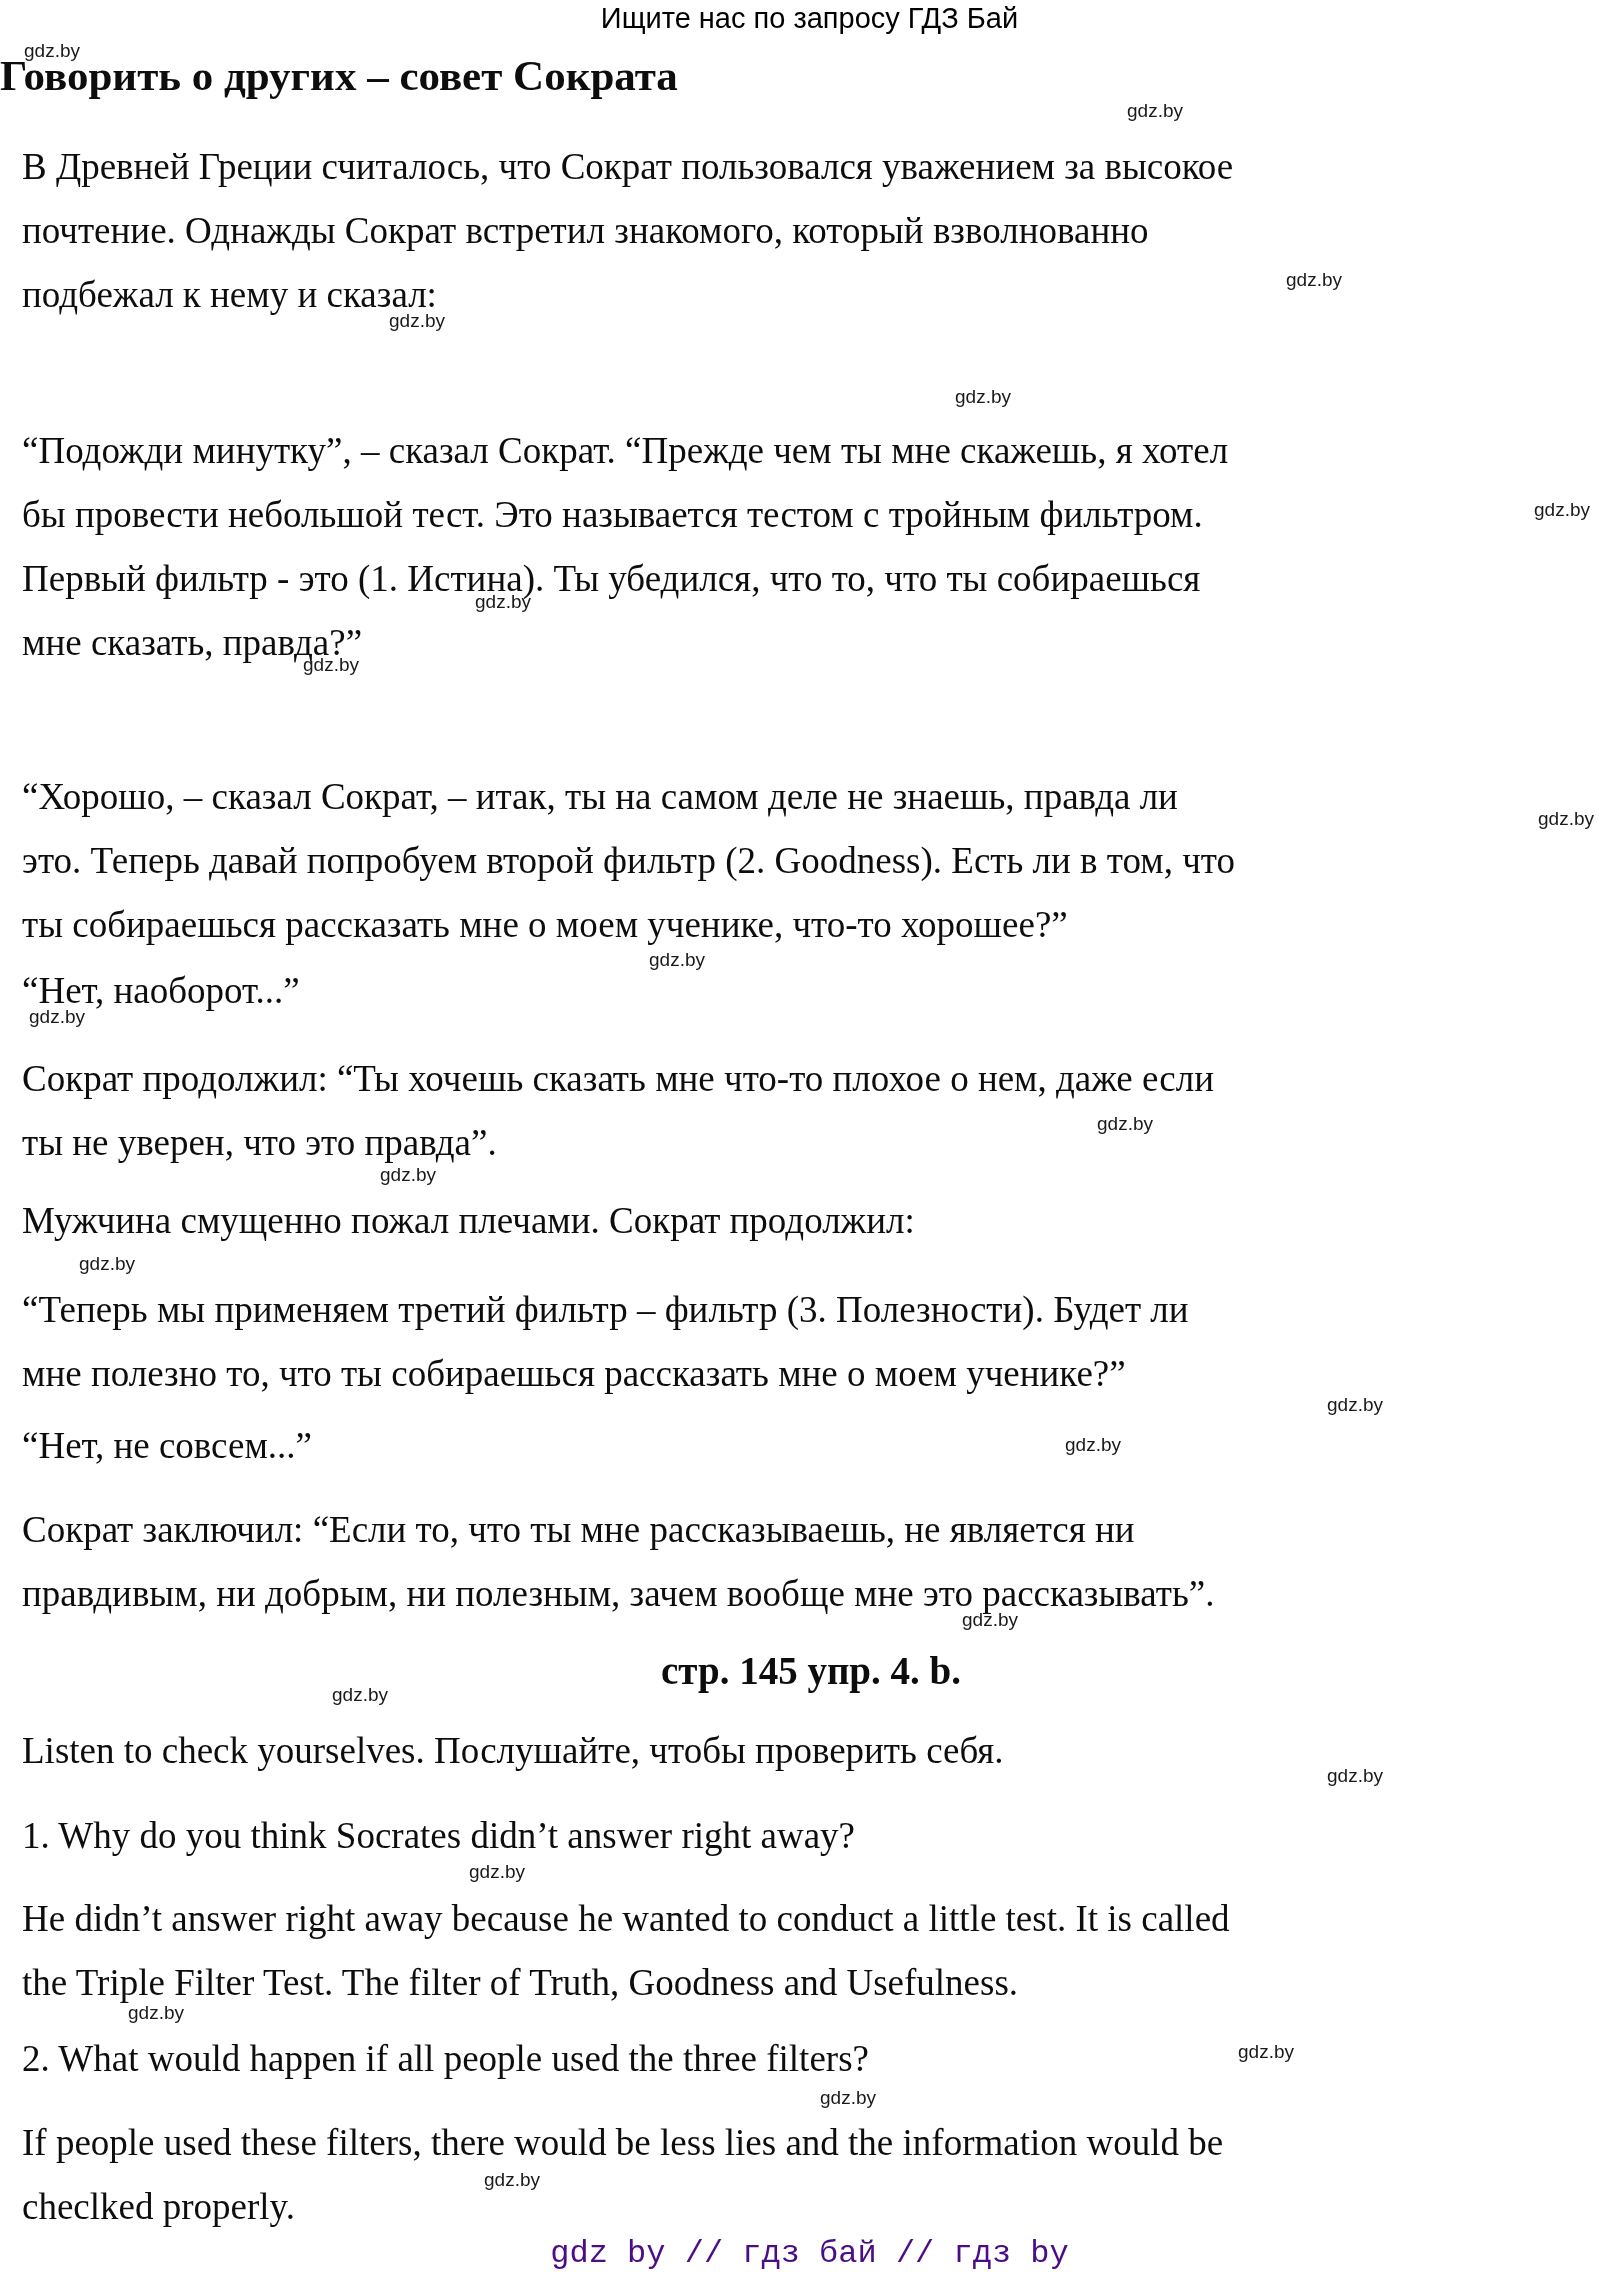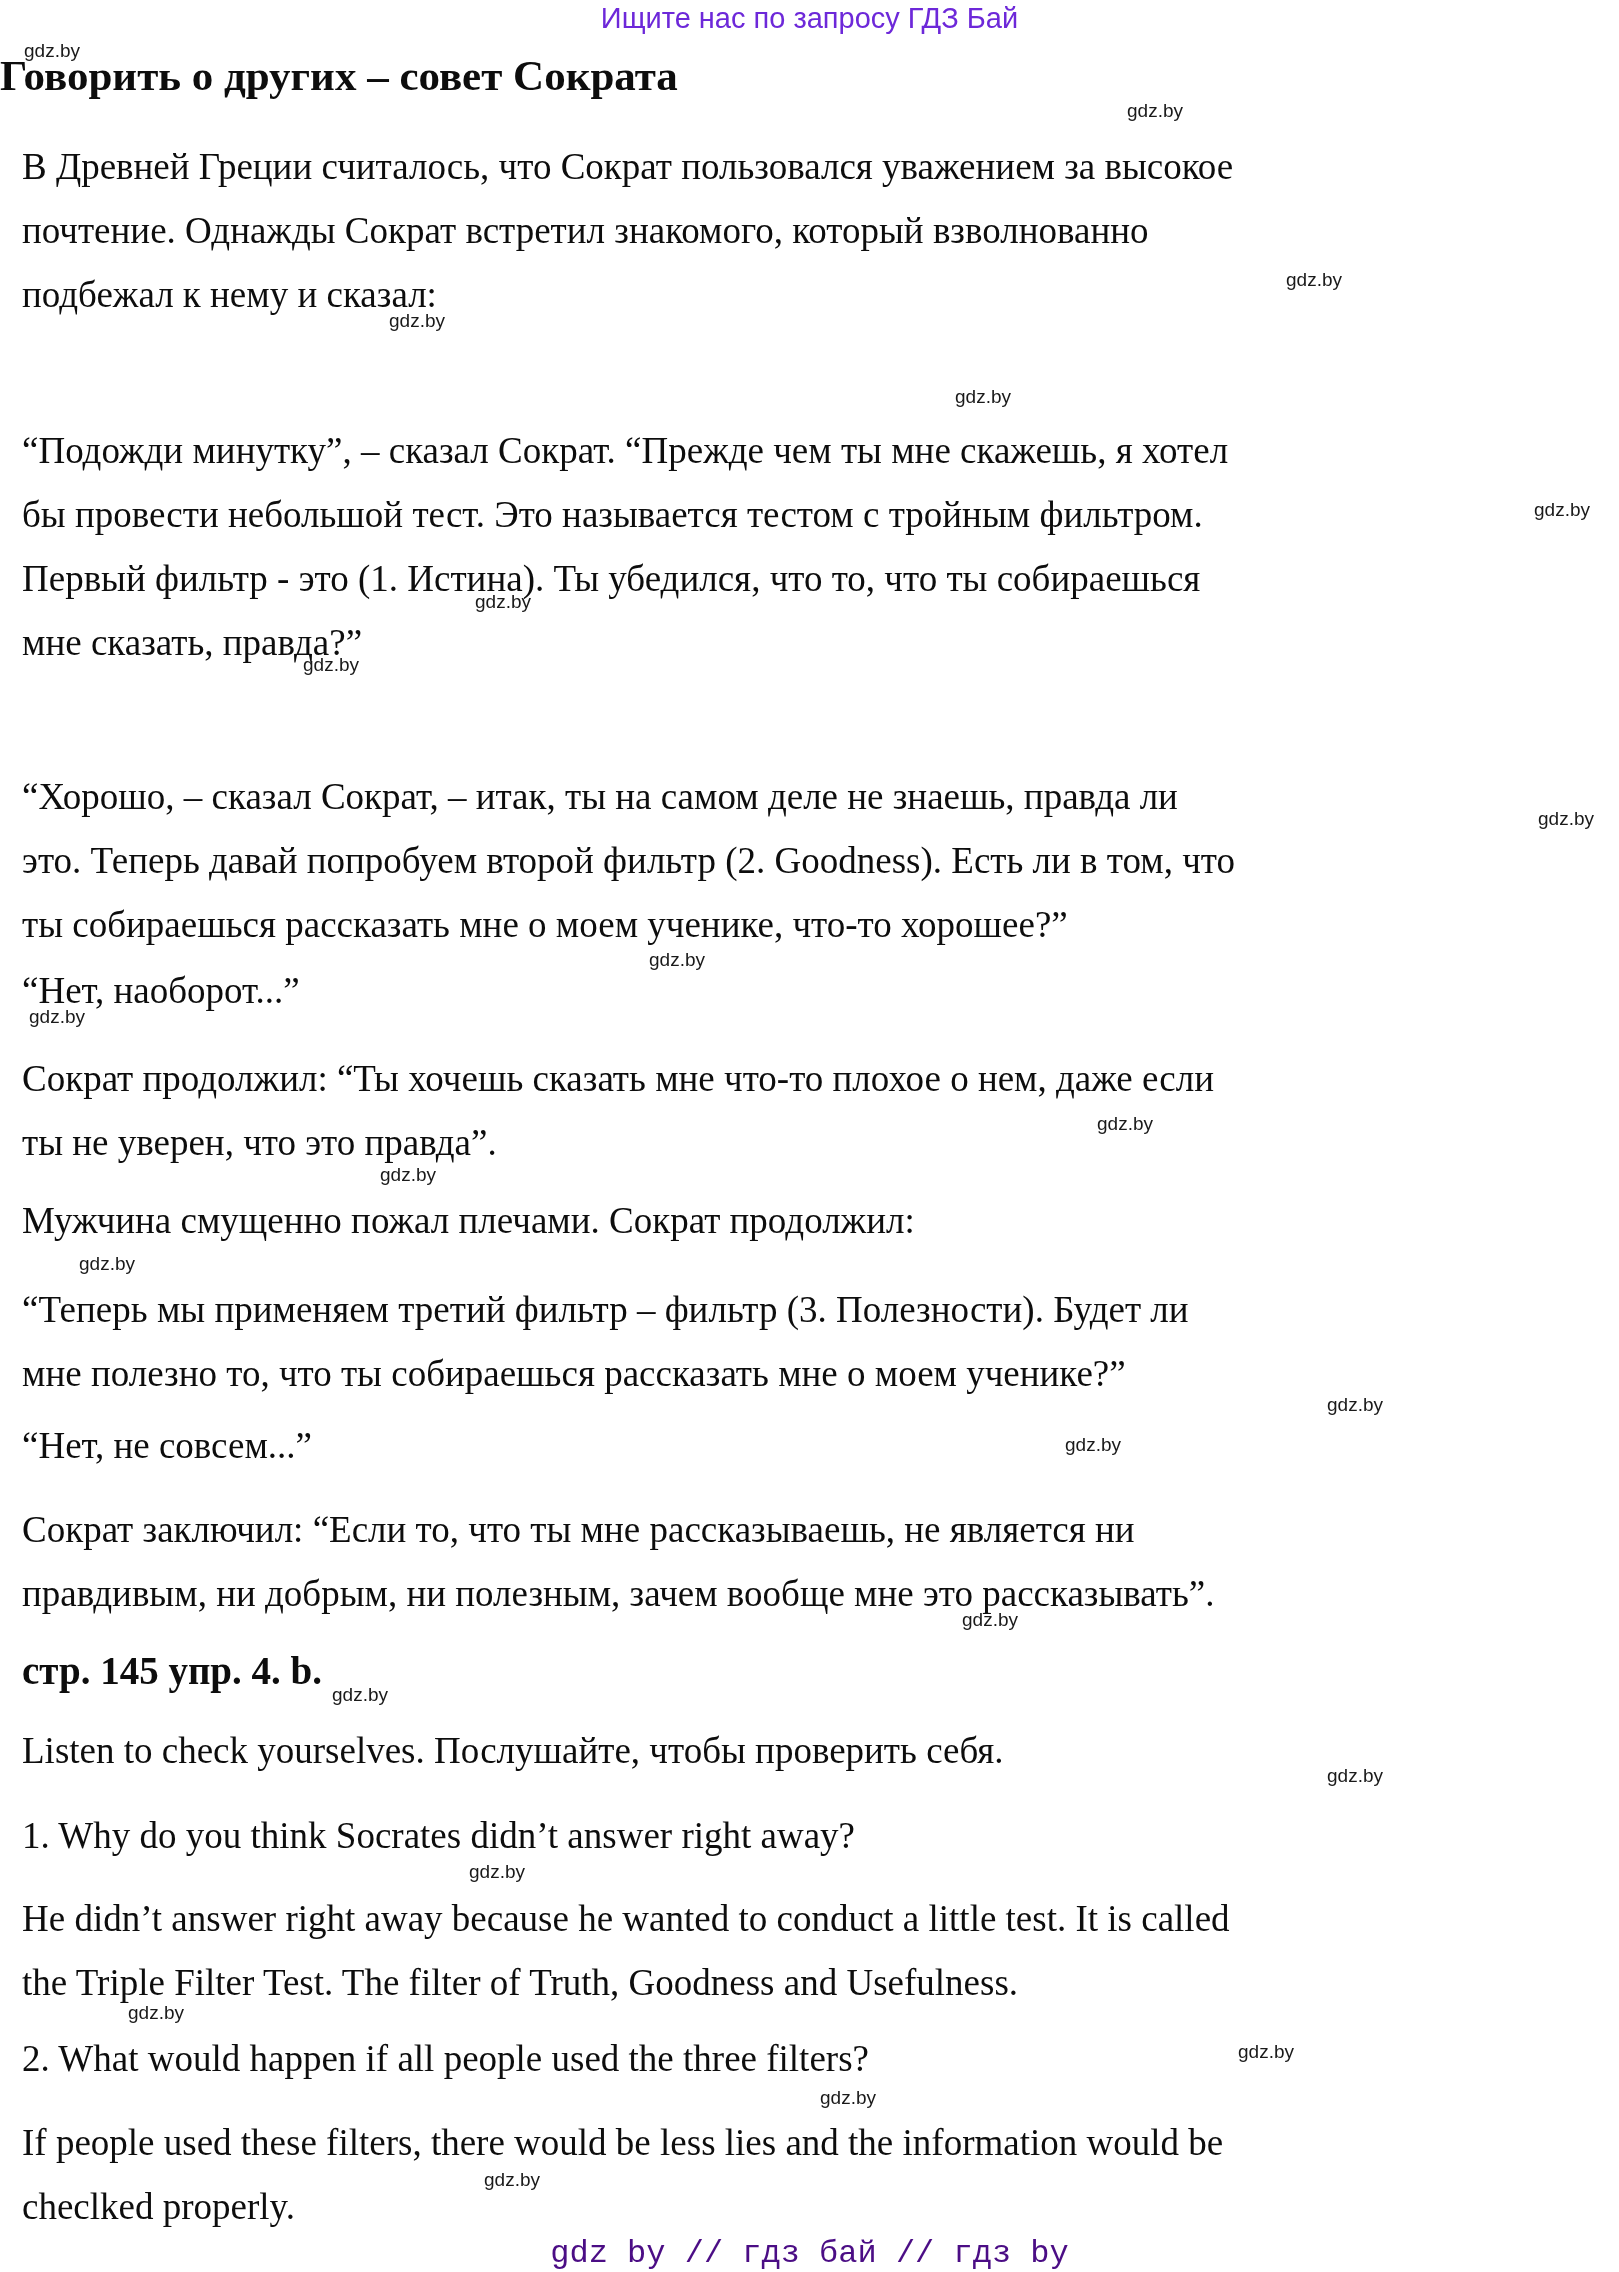--- a/index.html
+++ b/index.html
@@ -11,21 +11,21 @@
     font-family: "Liberation Serif", serif;
     color: #0d0d0d;
     overflow: hidden;
   }
   .promo {
     position: absolute;
     top: 1.6px; left: 0; width: 100%;
     text-align: center;
     font-family: "Liberation Sans", sans-serif;
     font-size: 29px;
-    color: #6d28d9;
+    color: #000000;
   }
   .title {
     position: absolute;
     top: 51px; left: 0; width: 100%;
     text-align: left;
     font-size: 43px;
     font-weight: bold;
     margin: 0;
   }
   .para {
@@ -33,20 +33,21 @@
     left: 22px;
     width: 1578px;
     margin: 0;
     font-size: 37px;
     line-height: 64px;
     white-space: pre-line;
   }
   .bold-head {
     font-weight: bold;
     font-size: 39px;
+    text-align: center;
   }
   .wm {
     position: absolute;
     font-family: "Liberation Sans", sans-serif;
     font-size: 19px;
     color: #1a1a1a;
     white-space: nowrap;
   }
   .footer {
     position: absolute;

